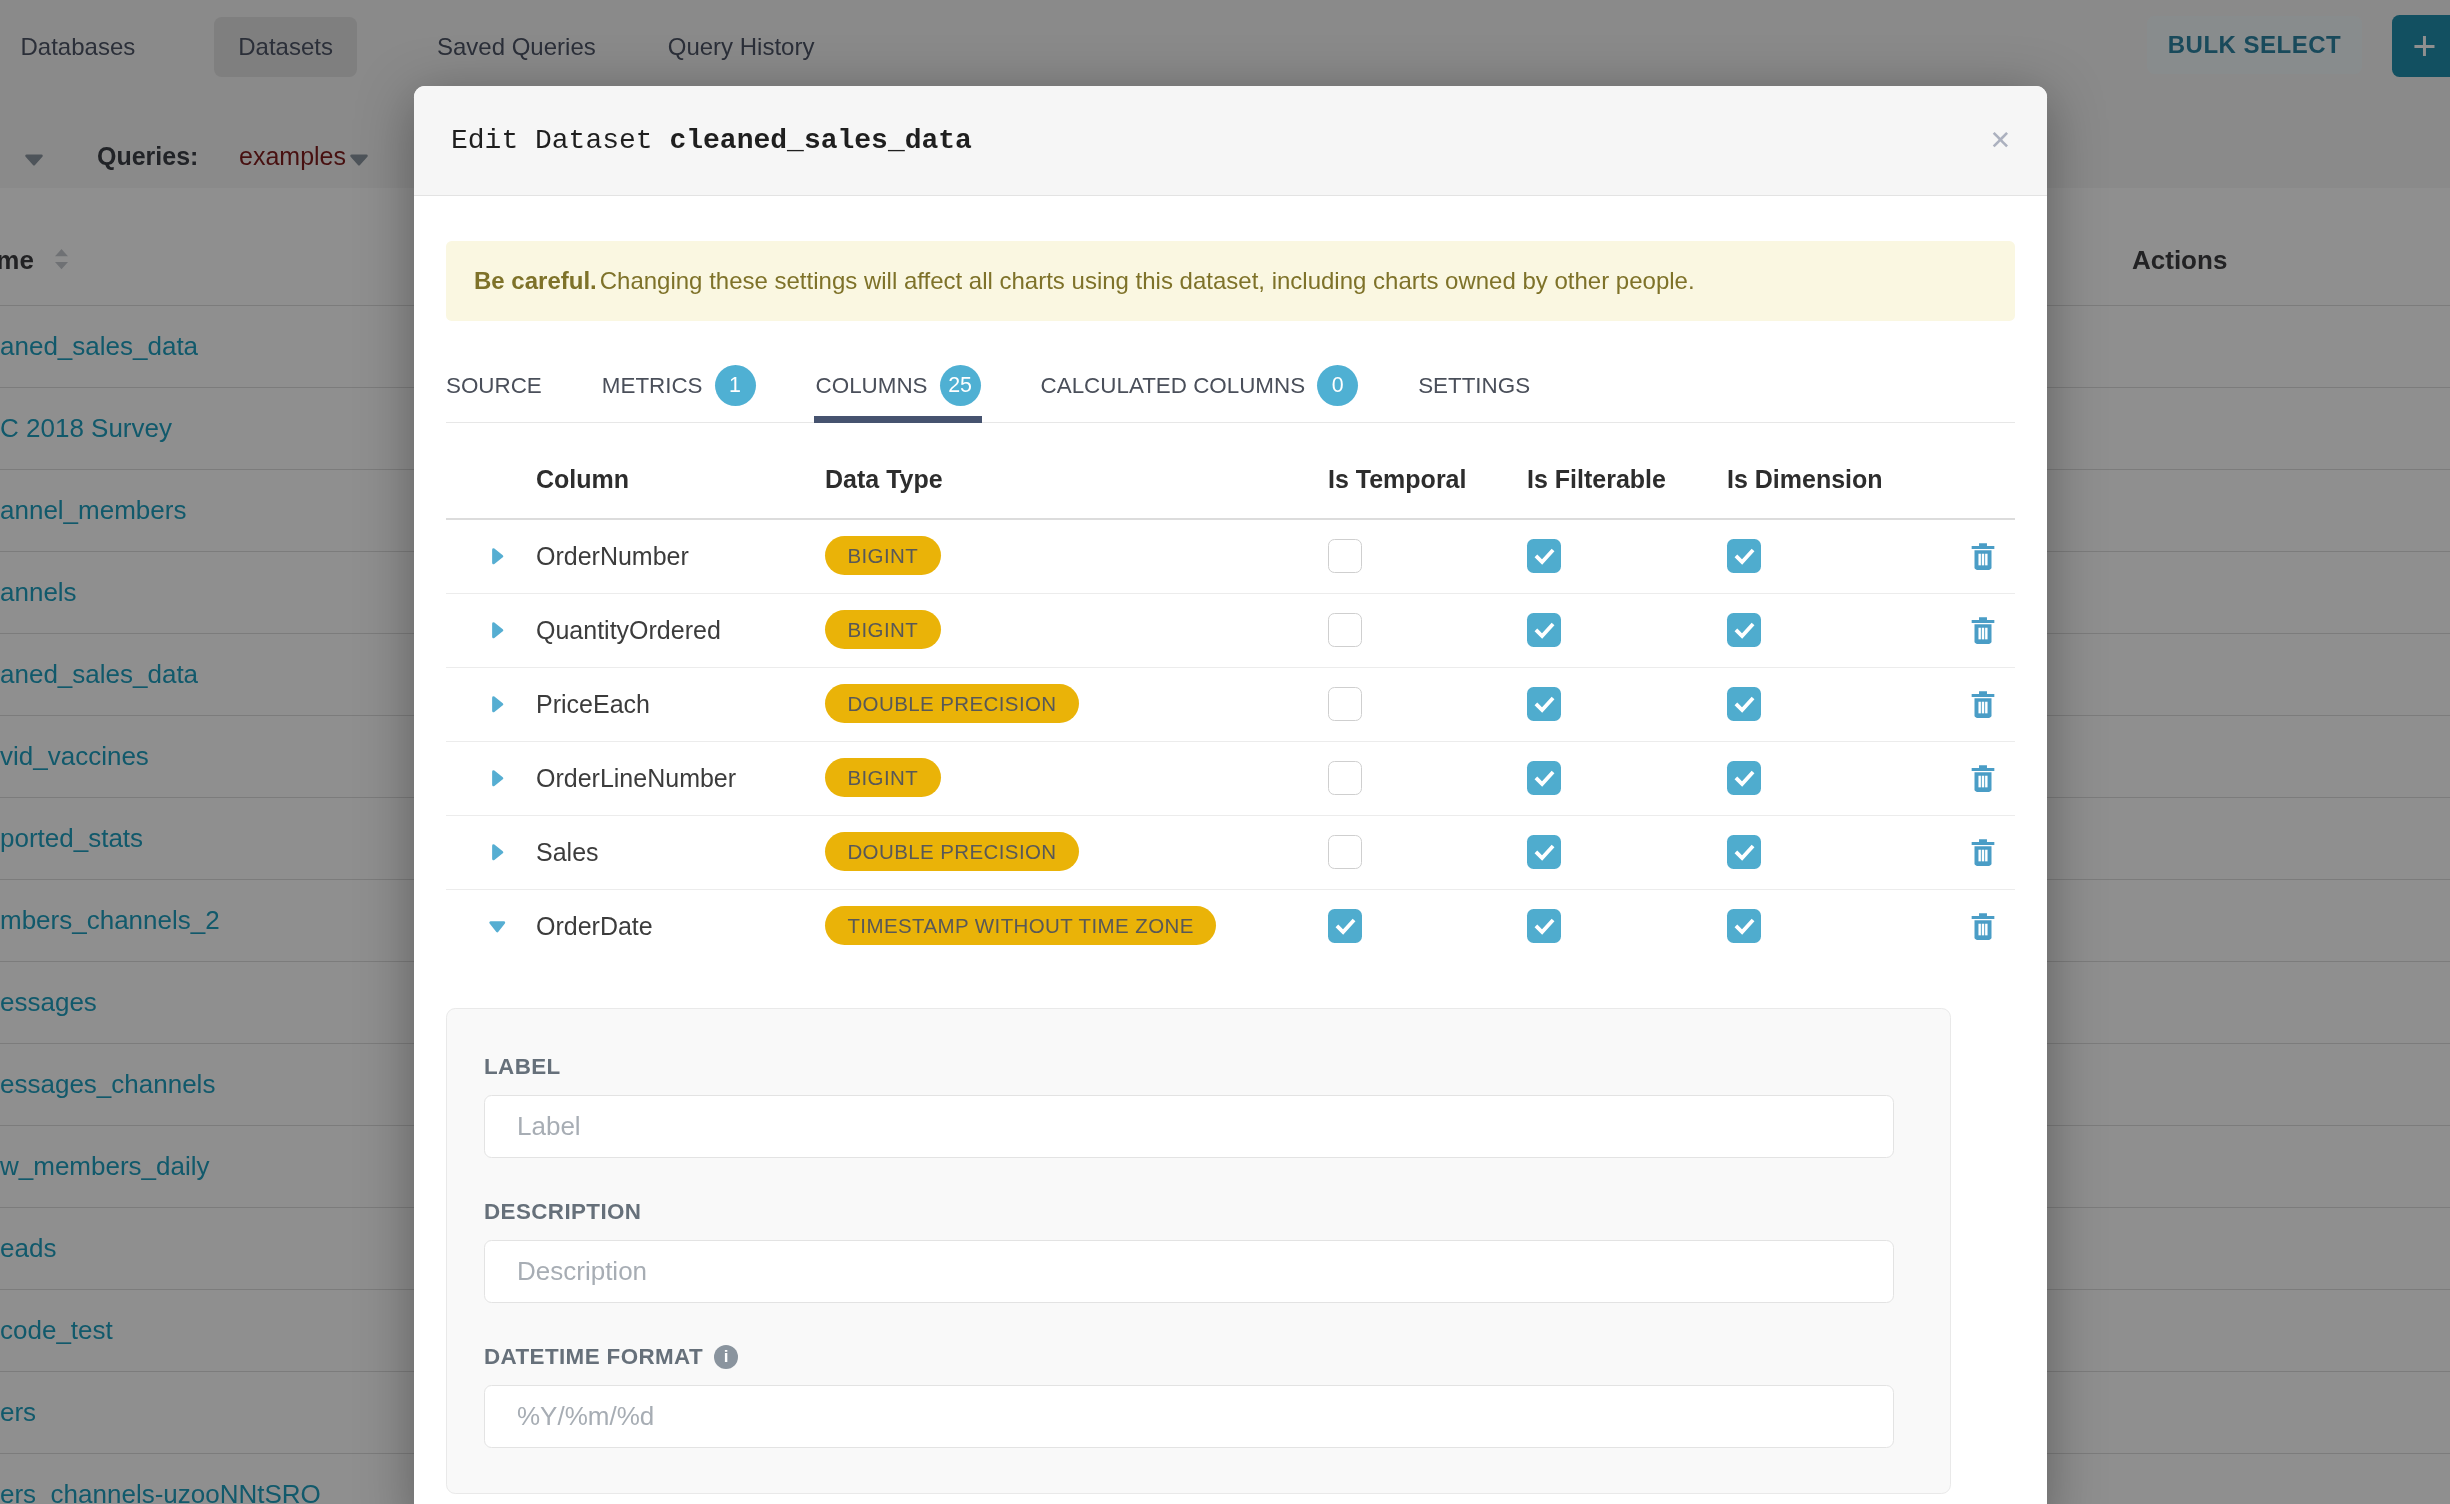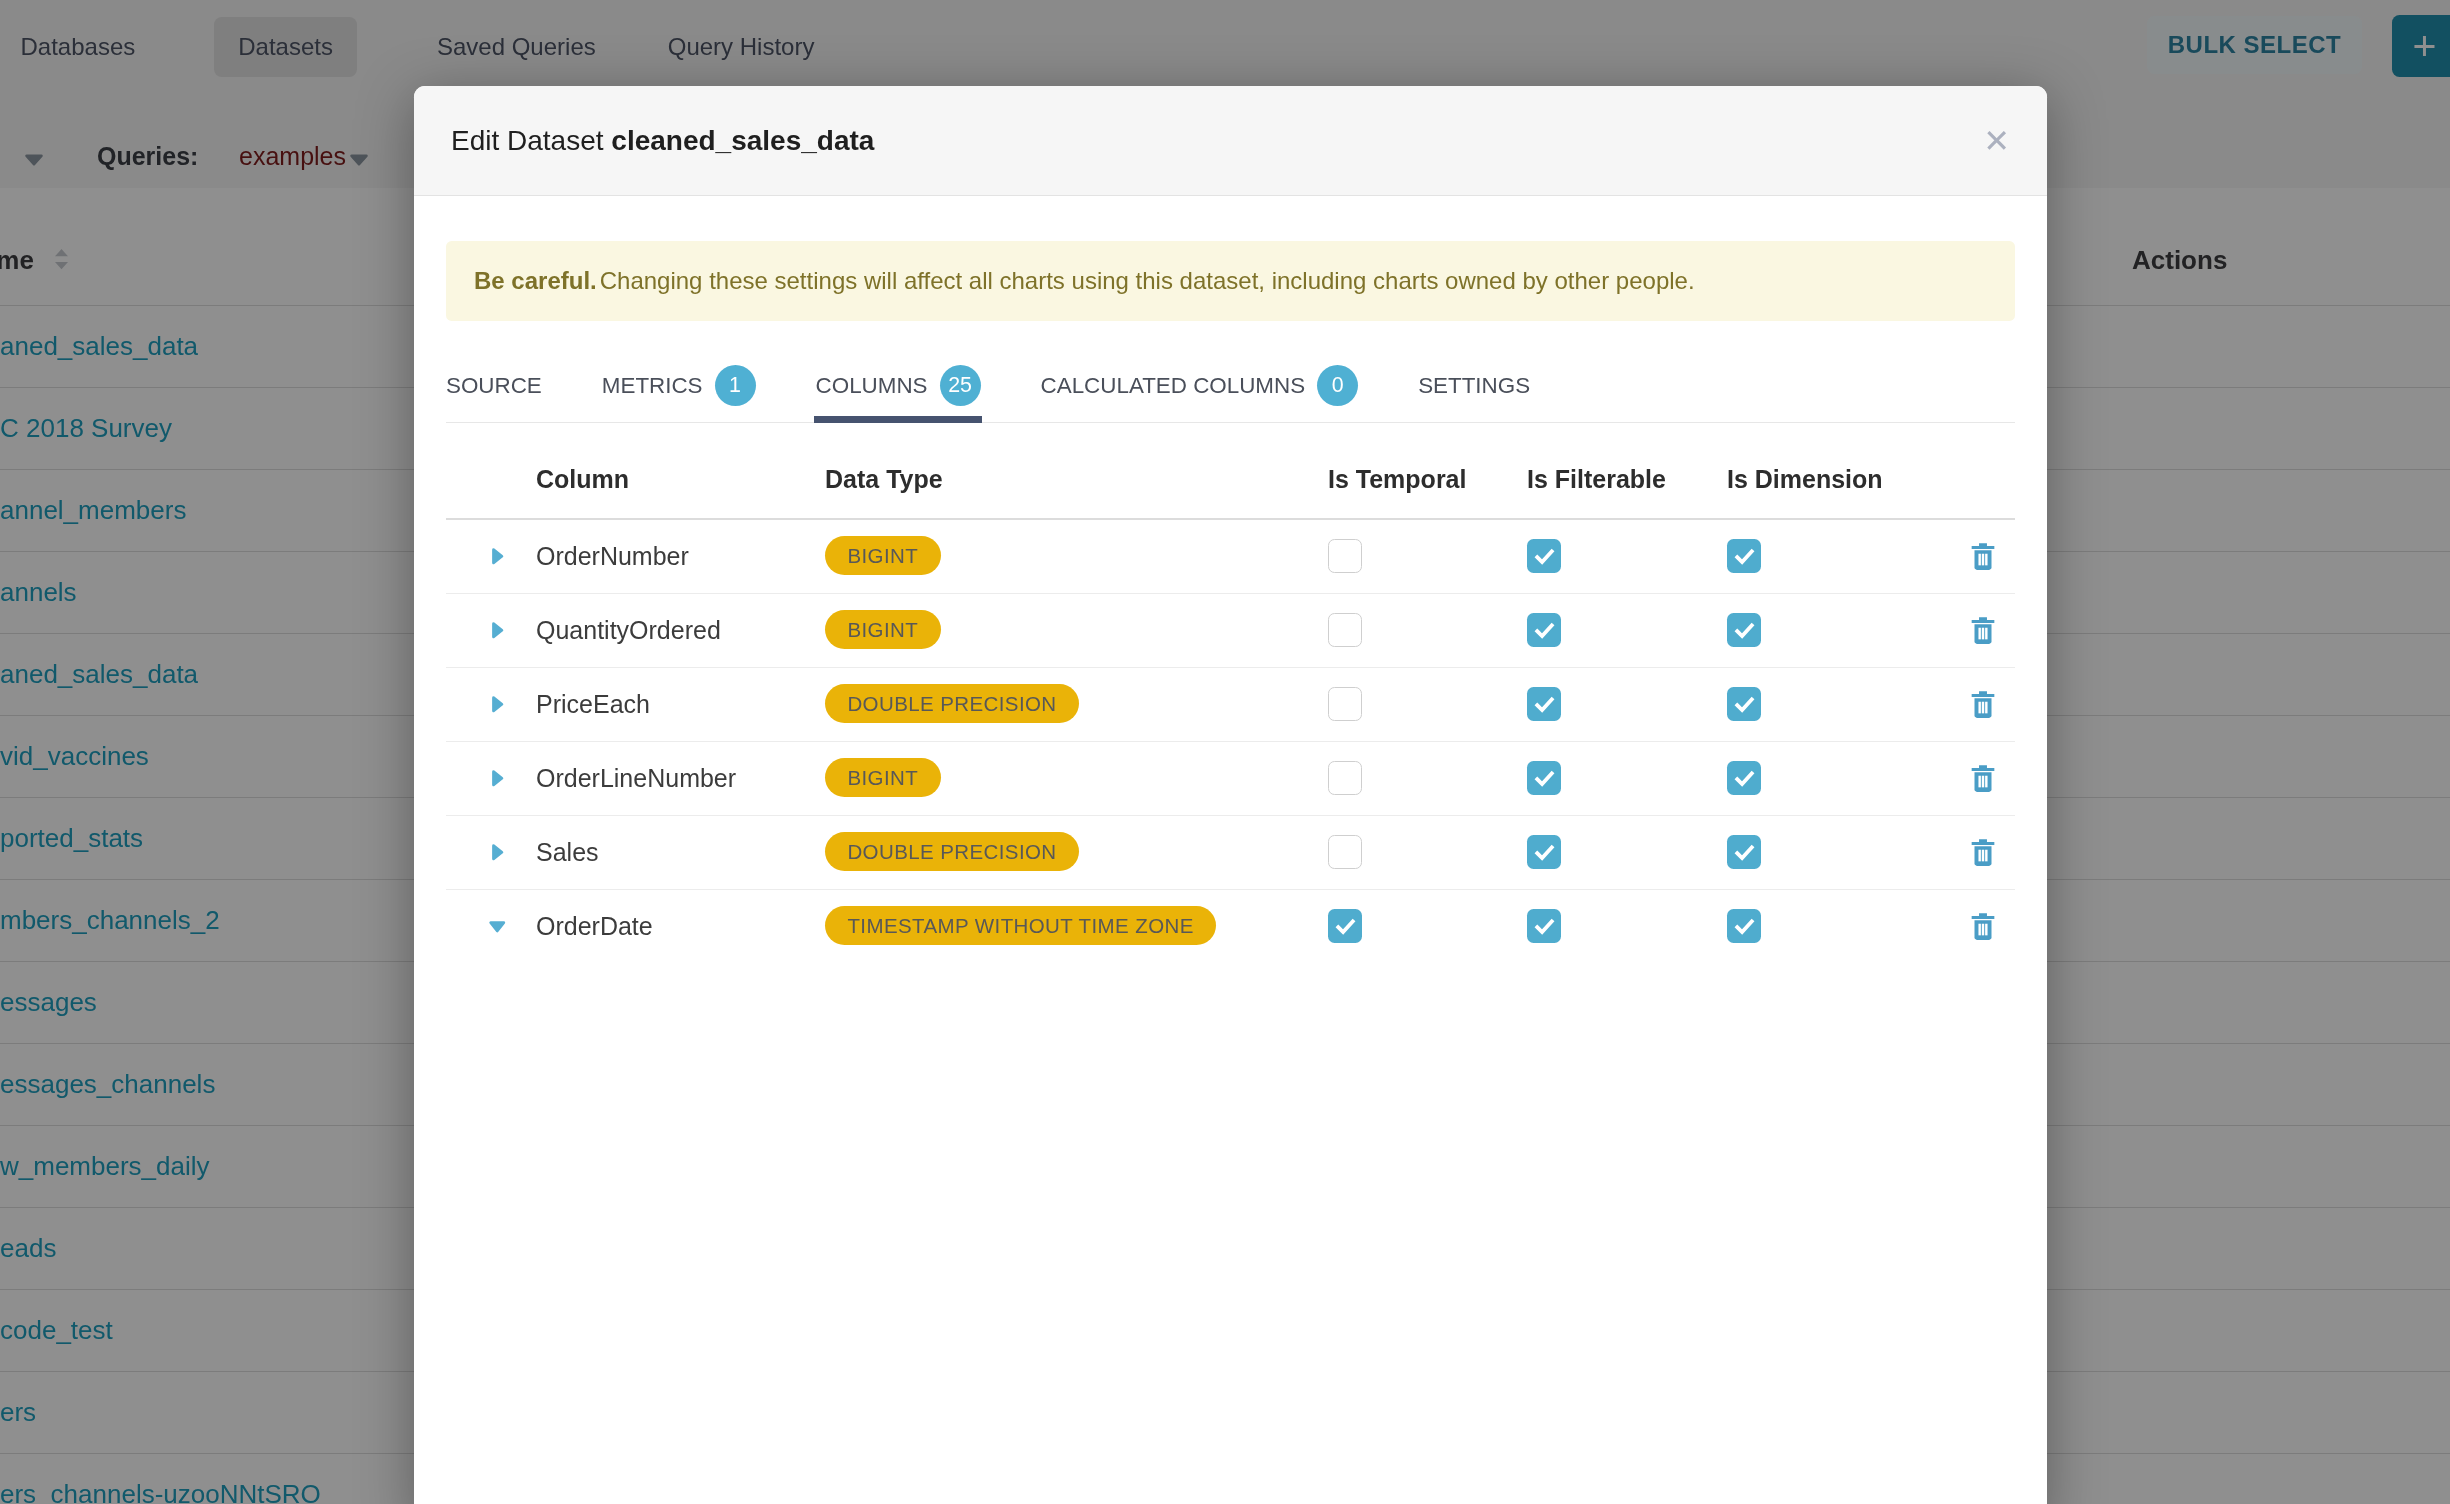--- a/index.html
+++ b/index.html
@@ -28,21 +28,21 @@
   .sort-icon{position:absolute;left:54px;top:60px;display:flex;flex-direction:column;gap:3.7px;}
   .actions-h{position:absolute;left:2132px;top:57px;font-size:26px;font-weight:700;color:#3E3E40;}
   .bg-row{height:82px;border-bottom:1.9px solid #dedede;display:flex;align-items:center;box-sizing:border-box;}
   .bg-link{font-size:26px;color:#1F9FBF;white-space:nowrap;}
 
   
   .overlay{position:absolute;inset:0;background:rgba(0,0,0,0.44);z-index:40;}
 
   
   .modal{position:absolute;left:414px;top:86px;width:1633px;height:1436px;background:#fff;border-radius:11.2px 11.2px 0 0;z-index:50;box-shadow:0 11.2px 56px rgba(0,0,0,0.35);}
-  .modal-header{height:110px;background:#f6f6f6;border-bottom:0.9px solid #e3e3e3;border-radius:11.2px 11.2px 0 0;display:flex;align-items:center;padding:0 37px;box-sizing:border-box;}
+  .modal-header{height:110px;background:#f6f6f6;border-bottom:0.9px solid #e3e3e3;border-radius:11.2px 11.2px 0 0;display:flex;align-items:center;padding:0 37px;box-sizing:border-box;font-family:Liberation Mono, monospace;}
   .modal-title{font-size:28px;color:#1f1f1f;}
   .modal-title .dname{font-weight:700;}
   .close-x{margin-left:auto;font-size:32px;color:#ACB1BF;line-height:1;}
 
   .modal-body{padding:0 32px;position:relative;}
   .warning{margin-top:45px;height:80px;background:#FAF7E1;border-radius:5.6px;display:flex;align-items:center;padding:0 28px;font-size:24px;color:#7E7229;}
   .warning b{margin-right:3px;}
 
   .mtabs{margin-top:28px;display:flex;gap:60px;height:73px;border-bottom:0.9px solid #e7e7e7;}
   .mtab{display:flex;align-items:center;gap:12px;font-size:22.4px;color:#4A4F5A;position:relative;white-space:nowrap;}
@@ -424,16 +424,33 @@
   <path fill="#4A9DC6" d="M6 8h12v12.2c0 .9-.8 1.6-1.7 1.6H7.7c-.9 0-1.7-.7-1.7-1.6V8z"></path>
   <rect x="8.8" y="10.4" width="1.7" height="8.2" fill="#fff"></rect>
   <rect x="11.15" y="10.4" width="1.7" height="8.2" fill="#fff"></rect>
   <rect x="13.5" y="10.4" width="1.7" height="8.2" fill="#fff"></rect>
                 </svg>
               </div>
             </div>
           </div>
       </div>
 
+      <div class="panel">
+        <div class="flabel">
+            <span>LABEL</span>
+          </div>
+        <input type="text" placeholder="Label" style="">
+
+        <div class="flabel fgap">
+            <span>DESCRIPTION</span>
+          </div>
+        <input type="text" placeholder="Description" style="">
+
+        <div class="flabel fgap">
+          <span>DATETIME FORMAT</span>
+          <span class="info-dot">i</span>
+        </div>
+        <input type="text" placeholder="%Y/%m/%d" style="">
+      </div>
     </div>
   </div>
 </div>
 
 
 </body></html>

